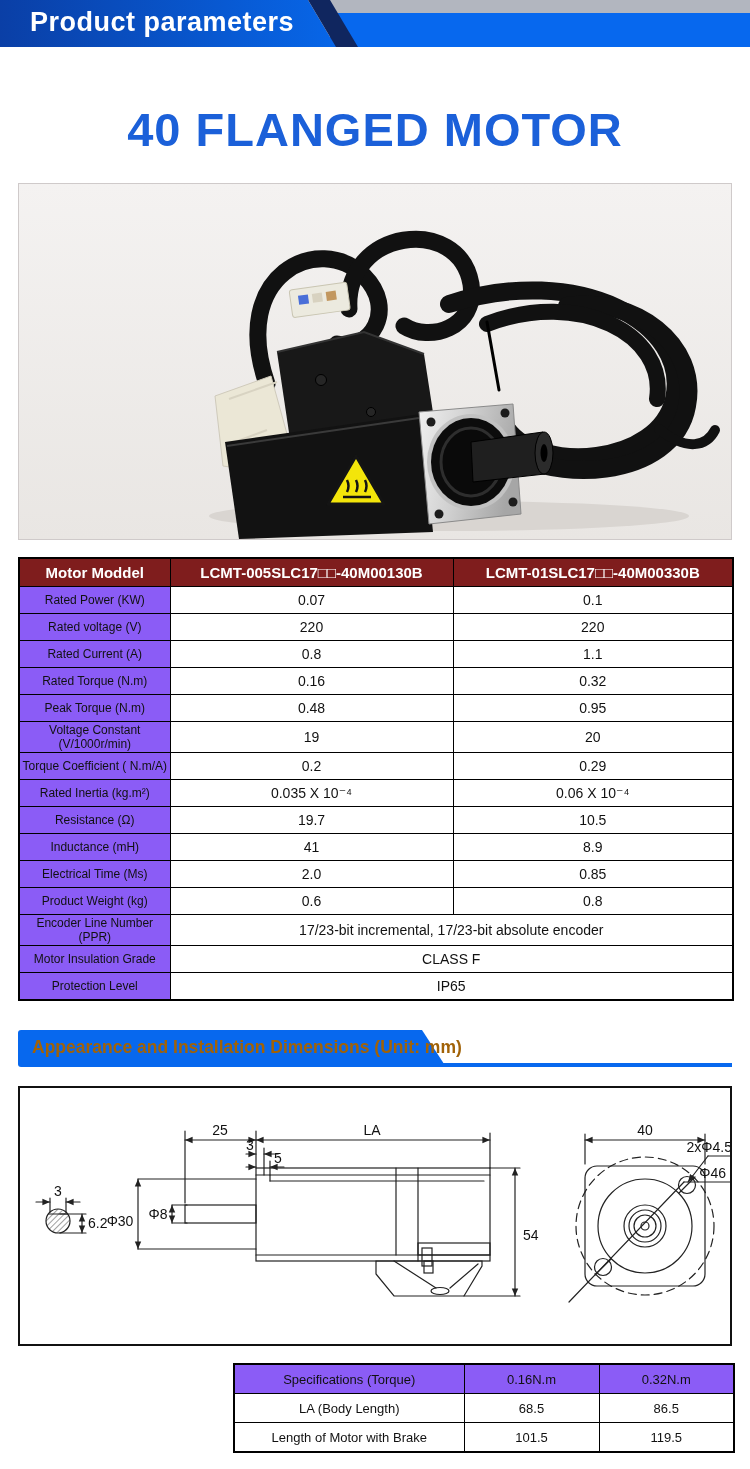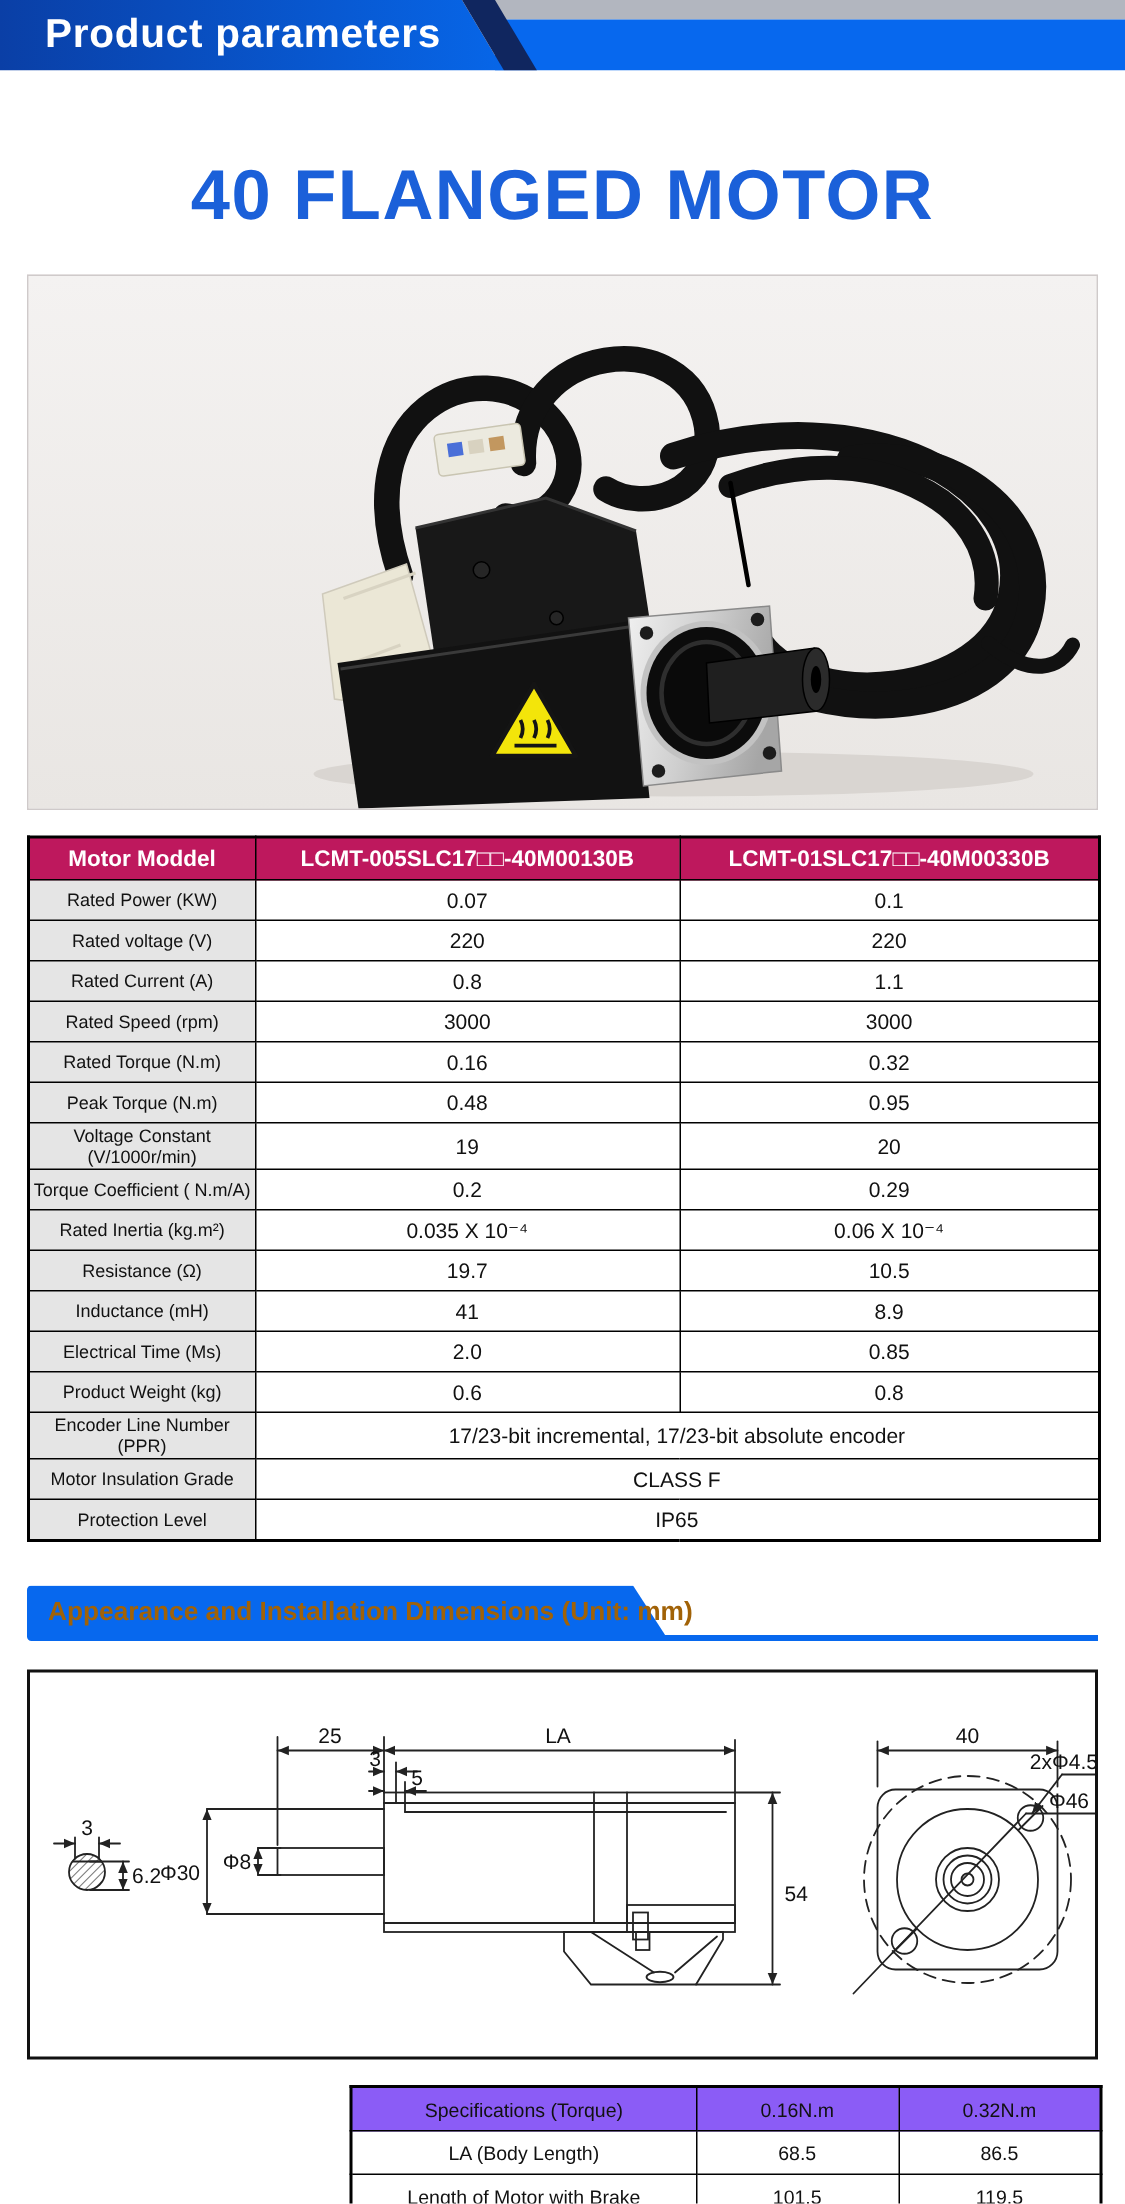--- a/index.html
+++ b/index.html
@@ -14,22 +14,22 @@
   .page-title{margin:52px 16px 0;text-align:center;font-size:47px;font-weight:bold;color:#1b60d9;line-height:62px;letter-spacing:1px;}
 
   
   .photo-box{margin:22px 18px 0;height:355px;border:1px solid #cfcaca;background:#f1efee;}
   .photo-box svg{display:block;width:712px;height:355px;}
 
   
   table{border-collapse:collapse;table-layout:fixed;}
   .spec-table{width:714px;margin:17px 18px 0;border:2px solid #000;}
   .spec-table th,.spec-table td{border:1px solid #000;text-align:center;vertical-align:middle;padding:1px 2px;color:#111;}
-  .spec-table th{background:#be185d;color:#fff;font-size:15px;font-weight:bold;height:25px;}
-  .spec-table td.lbl{background:#e5e5e5;font-size:12px;height:24px;text-align:center;}
+  .spec-table th{background:#7f1d1d;color:#fff;font-size:15px;font-weight:bold;height:25px;}
+  .spec-table td.lbl{background:#8b5cf6;font-size:12px;height:24px;text-align:center;}
   .spec-table td.val{font-size:14px;}
 
   
   .banner2{position:relative;margin:29px 18px 0;width:714px;height:37px;}
   .b2-shape{position:absolute;left:0;top:0;width:428px;height:37px;background:#0768ee;
             clip-path:polygon(0 0,404px 0,428px 37px,0 37px);border-radius:3px 0 0 3px;}
   .b2-line{position:absolute;left:420px;right:0;bottom:0;height:4px;background:#0768ee;}
   .b2-text{position:absolute;left:14px;top:7px;color:#a16207;font-size:17.5px;font-weight:bold;}
 
   
@@ -150,25 +150,20 @@
       </tr>
       <tr>
         <td class="lbl">Rated voltage (V)</td>
         <td class="val">220</td>
         <td class="val">220</td>
       </tr>
       <tr>
         <td class="lbl">Rated Current (A)</td>
         <td class="val">0.8</td>
         <td class="val">1.1</td>
-      </tr>
-      <tr>
-        <td class="lbl">Rated Speed (rpm)</td>
-        <td class="val">3000</td>
-        <td class="val">3000</td>
       </tr>
       <tr>
         <td class="lbl">Rated Torque (N.m)</td>
         <td class="val">0.16</td>
         <td class="val">0.32</td>
       </tr>
       <tr>
         <td class="lbl">Peak Torque (N.m)</td>
         <td class="val">0.48</td>
         <td class="val">0.95</td>

